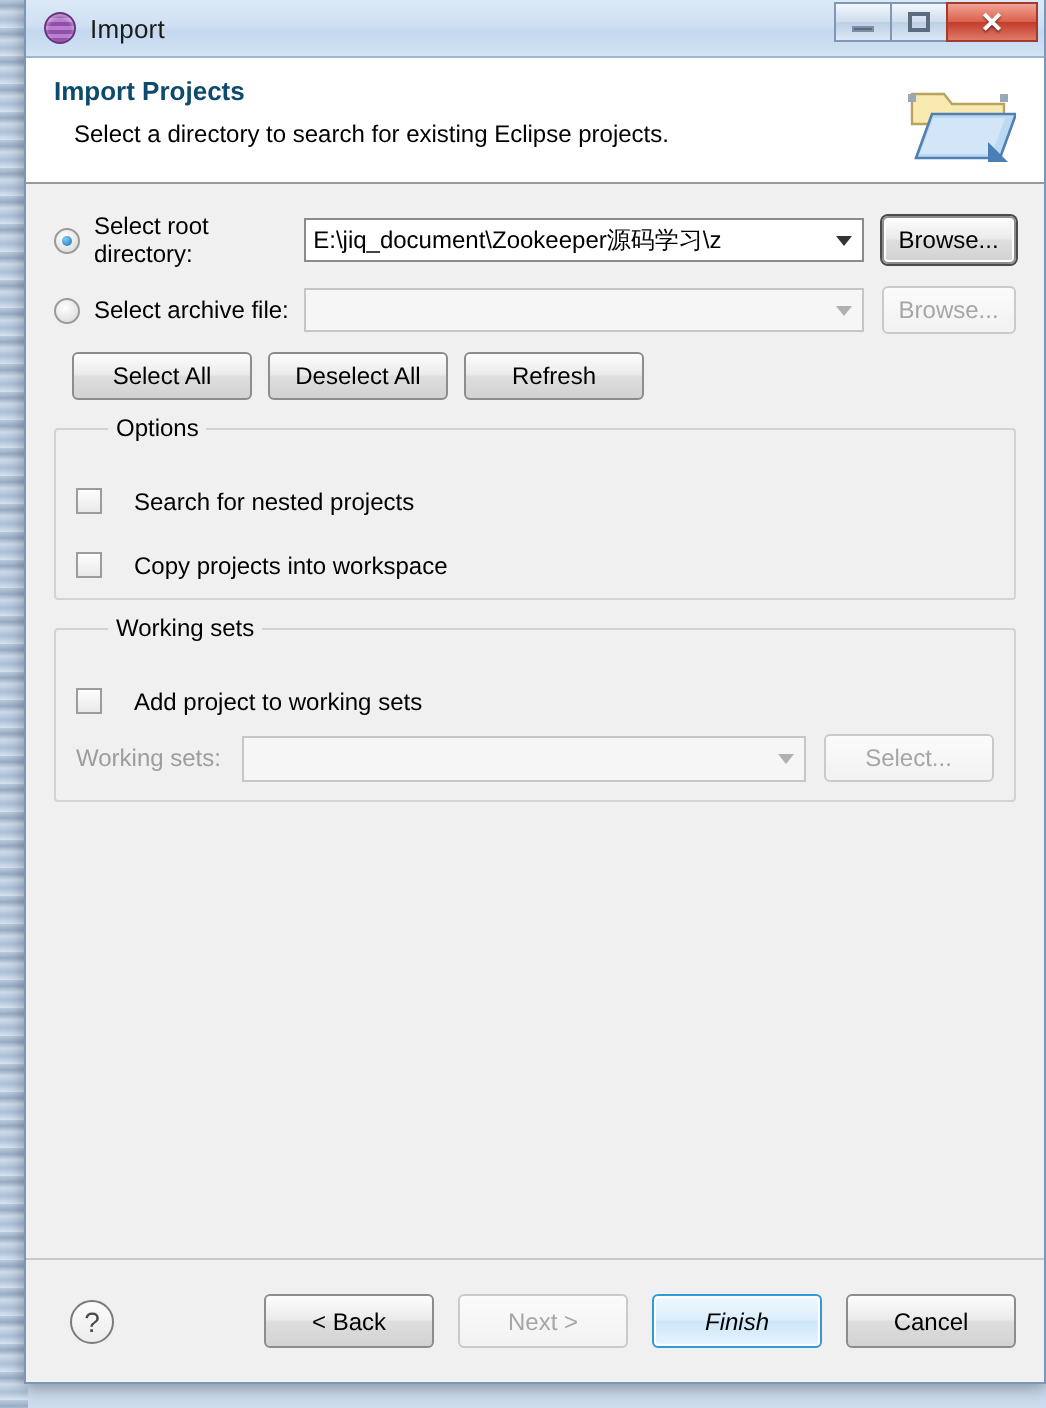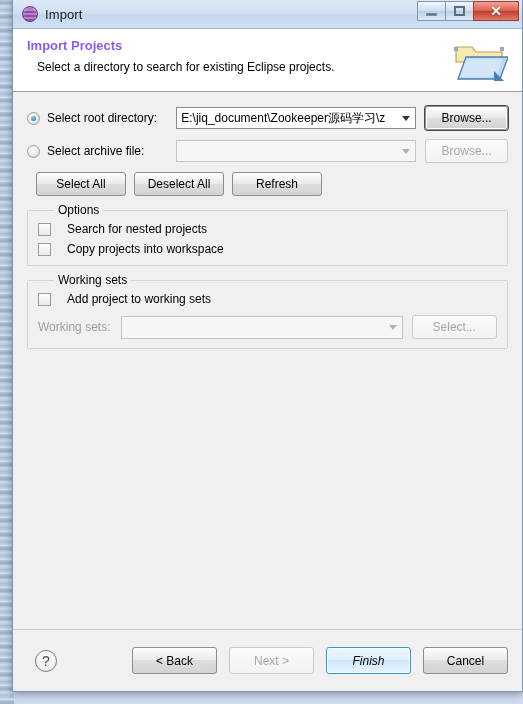--- a/index.html
+++ b/index.html
@@ -97,21 +97,21 @@
 
   
   .banner {
     position: relative;
     background: #ffffff;
     border-bottom: 1px solid #9a9a9a;
     height: 63px;
     padding: 9px 12px 0 14px;
   }
   .banner-title {
-    font-size: 13px; font-weight: bold; color: #8b5cf6;
+    font-size: 13px; font-weight: bold; color: #0c4a6e;
     margin-bottom: 7px;
   }
   .banner-sub {
     font-size: 12px; color: #000; padding-left: 10px;
   }
   .folder-icon {
     position: absolute; right: 14px; top: 6px;
     width: 58px; height: 52px;
   }
 
@@ -133,21 +133,21 @@
     position: relative;
   }
   .radio.on::after {
     content: ""; position: absolute; left: 3px; top: 3px;
     width: 5px; height: 5px; border-radius: 50%;
     background: radial-gradient(circle at 35% 30%, #7ecbf5, #1a6fb5);
   }
   .radio-label { width: 136px; font-size: 12px; }
 
   .combo {
-    flex: none; width: 240px; height: 22px;
+    flex: none; width: 280px; height: 22px;
     border: 1px solid #8b8b8b;
     background: #fff;
     display: flex; align-items: center;
     padding: 0 0 0 4px;
     font-size: 12px;
     position: relative;
   }
   .combo .txt { white-space: nowrap; overflow: hidden; }
   .combo .arrow {
     position: absolute; right: 5px; top: 50%;
@@ -242,21 +242,21 @@
     border: 1px solid #d3d3d3;
     border-radius: 2px;
     margin-top: 14px;
     padding: 11px 10px 9px 10px;
   }
   .group > .legend {
     position: absolute; top: -8px; left: 26px;
     background: #f0f0f0; padding: 0 4px;
     font-size: 12px; color: #000;
   }
-  .cbrow { display: flex; align-items: center; margin-bottom: 6px; }
+  .cbrow { display: flex; align-items: flex-start; margin-bottom: 6px; margin-top: 18px; }
   .cbrow:last-child { margin-bottom: 0; }
   .cbrow .lbl { font-size: 12px; margin-left: 8px; }
 
   .ws-row { display: flex; align-items: center; margin-top: 9px; }
   .ws-lbl { width: 84px; font-size: 12px; color: #9d9d9d; }
   .ws-combo { width: 282px; height: 23px; }
   .select-btn { width: 87px; margin-left: 9px; }
 
   
   .footer {

